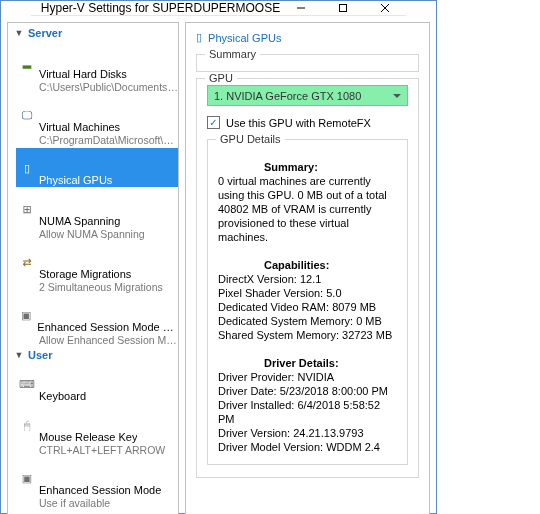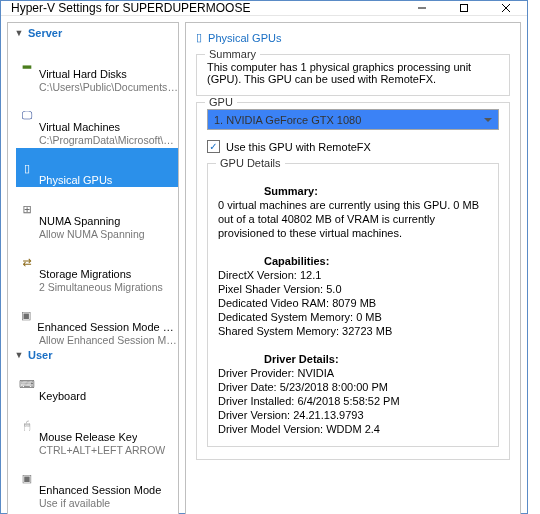--- a/index.html
+++ b/index.html
@@ -1,17 +1,17 @@
 <!DOCTYPE html>
 <html><head>
 <meta charset="utf-8">
 <style>
   * { box-sizing: border-box; }
   html, body { margin:0; padding:0; font-family: "Segoe UI", Tahoma, sans-serif; font-size:11px; color:#000; background:#fff; }
-  .window { width:528px; height:514px; border:1px solid #5a8bc6; display:flex; flex-direction:column; background:#fff; }
+  .window { width:437px; height:514px; border:1px solid #5a8bc6; display:flex; flex-direction:column; background:#fff;align-items:center; }
   .titlebar { height:30px; display:flex; align-items:center; padding:0 0 0 10px; border-bottom:1px solid #e6e6e6; }
   .titlebar .title { flex:1; font-size:12px; color:#000; }
   .winbtns { display:flex; height:100%; }
   .winbtn { width:42px; display:flex; align-items:center; justify-content:center; color:#333; }
   .client { flex:1; display:flex; flex-direction:column; padding:6px; gap:6px; }
   .panes { flex:1; display:flex; gap:6px; min-height:0; }
   .tree { width:172px; border:1px solid #bfbfbf; background:#fff; overflow:hidden; padding:2px 0; }
   .section-header { display:flex; align-items:center; gap:4px; padding:2px 6px; color:#1a6fc4; font-weight:600; }
   .section-header .chev { width:10px; text-align:center; color:#555; font-size:9px; }
   .tree-item { padding:1px 0 1px 8px; line-height:12px; }
@@ -19,21 +19,21 @@
   .tree-item .ico { width:14px; height:14px; display:flex; align-items:center; justify-content:center; font-size:11px; }
   .tree-item .lbl { white-space:nowrap; overflow:hidden; text-overflow:ellipsis;margin-top:25px; }
   .tree-item .sub { padding-left:23px; color:#777; font-size:10.5px; white-space:nowrap; overflow:hidden; text-overflow:ellipsis; }
   .tree-item.selected .row1 { background:#2b90ea; color:#fff; }
   .tree-item.selected .sub { background:#2b90ea; color:#fff; }
   .tree-item .sub.selsub { background:#2b90ea; color:#fff; }
   .content { flex:1; border:1px solid #bfbfbf; background:#fff; padding:6px 10px 6px 10px; overflow:auto; display:flex; flex-direction:column; gap:6px; }
   .content-title { display:flex; align-items:center; gap:6px; color:#1a6fc4; padding:2px 0 4px; }
   .groupbox { border:1px solid #d6d6d6; position:relative; padding:6px 10px 10px 10px; }
   .groupbox > .legend { position:absolute; top:-7px; left:8px; background:#fff; padding:0 4px; color:#333; }
-  .gpu-select { width:100%; height:21px; border:1px solid #a7a7a7; background:#3b82f6; padding:0 18px 0 6px; position:relative; display:flex; align-items:center; color:#333; }
+  .gpu-select { width:100%; height:21px; border:1px solid #a7a7a7; background:#86efac; padding:0 18px 0 6px; position:relative; display:flex; align-items:center; color:#333; }
   .gpu-select::after { content:""; position:absolute; right:6px; top:8px; border:4px solid transparent; border-top-color:#555; }
   .chk-row { display:flex; align-items:center; gap:6px; padding:2px 0; }
   .chk { width:13px; height:13px; border:1px solid #6f6f6f; background:#fff; display:flex; align-items:center; justify-content:center; font-size:10px; color:#1a6fc4; }
   .details { white-space:pre-line; line-height:14px; color:#000; }
   .details b { font-weight:600;margin-left:46px; }
   .btnbar { height:32px; display:flex; justify-content:flex-end; align-items:center; gap:6px; padding:0 4px; }
   .btn { min-width:70px; height:22px; border:1px solid #adadad; background:#e1e1e1; display:flex; align-items:center; justify-content:center; }
   .btn.default { border:2px solid #2b90ea; background:#e5f1fb; }
   .btn.disabled { color:#9f9f9f; }
   .ico-vhd { color:#4a7d1d; } .ico-vm { color:#1a3a8c; } .ico-gpu { color:#fff; }
@@ -152,21 +152,20 @@
       </div>
 
       <div class="content">
         <div class="content-title">
           <span>▯</span>
           <span>Physical GPUs</span>
         </div>
 
         <div class="groupbox">
           <span class="legend">Summary</span>
-          <div>This computer has 1 physical graphics processing unit (GPU). This GPU can be used with RemoteFX.</div>
         </div>
 
         <div class="groupbox" style="padding-bottom:12px;">
           <span class="legend">GPU</span>
           <div class="gpu-select">
             <span>1. NVIDIA GeForce GTX 1080</span>
           </div>
           <div style="height:8px"></div>
           <div class="chk-row">
             <span class="chk">✓</span>

